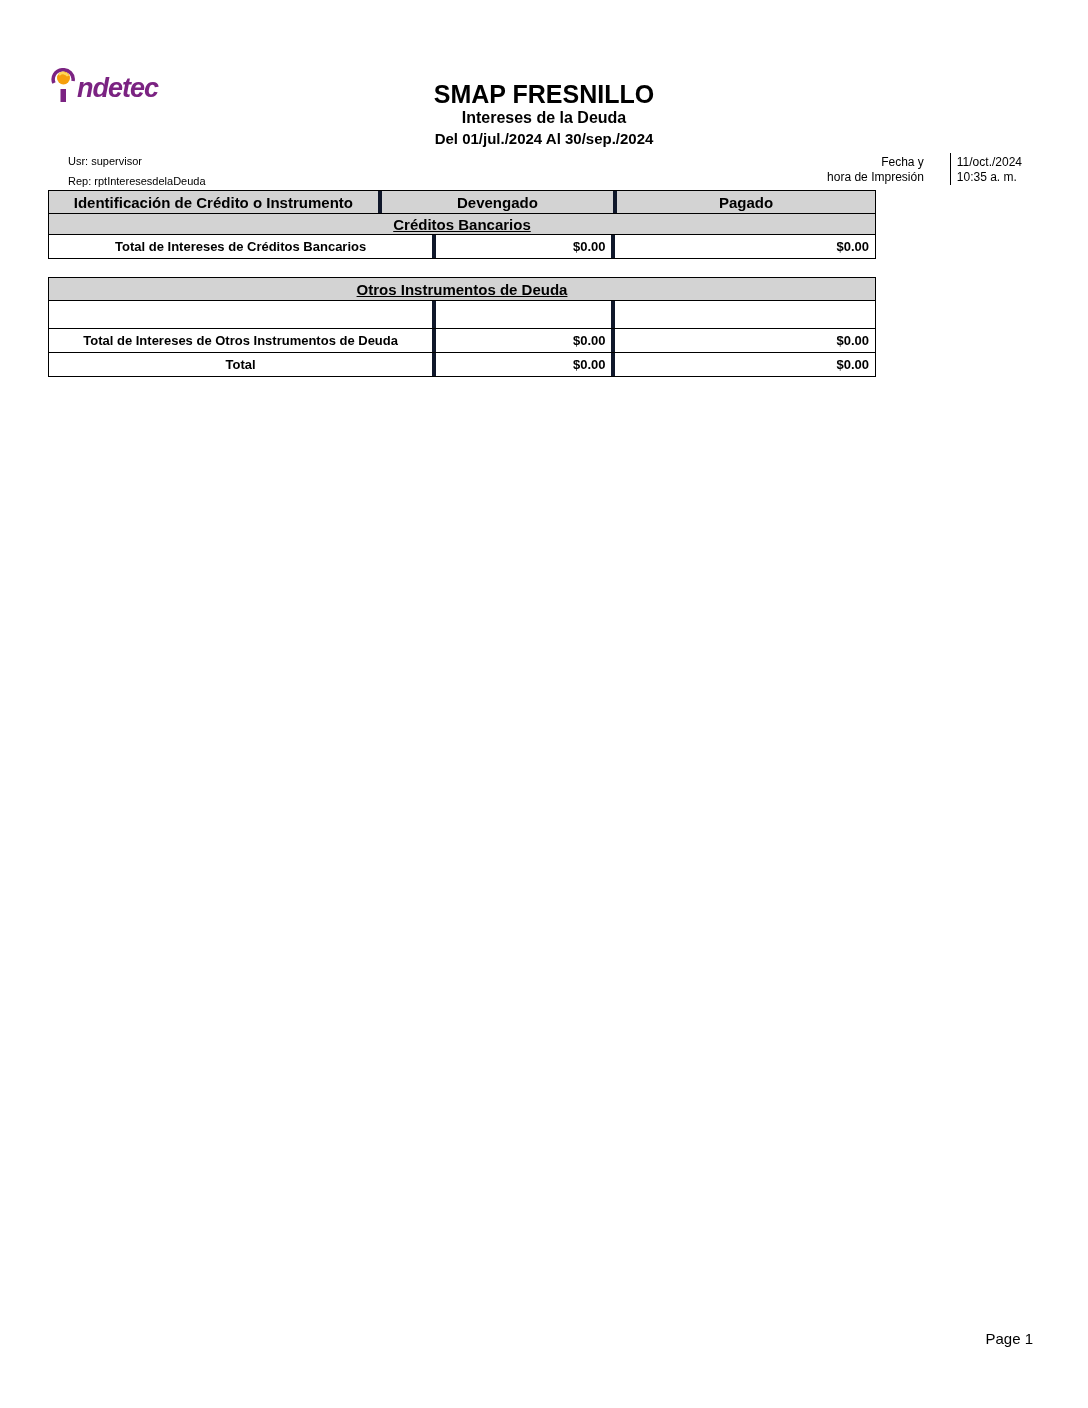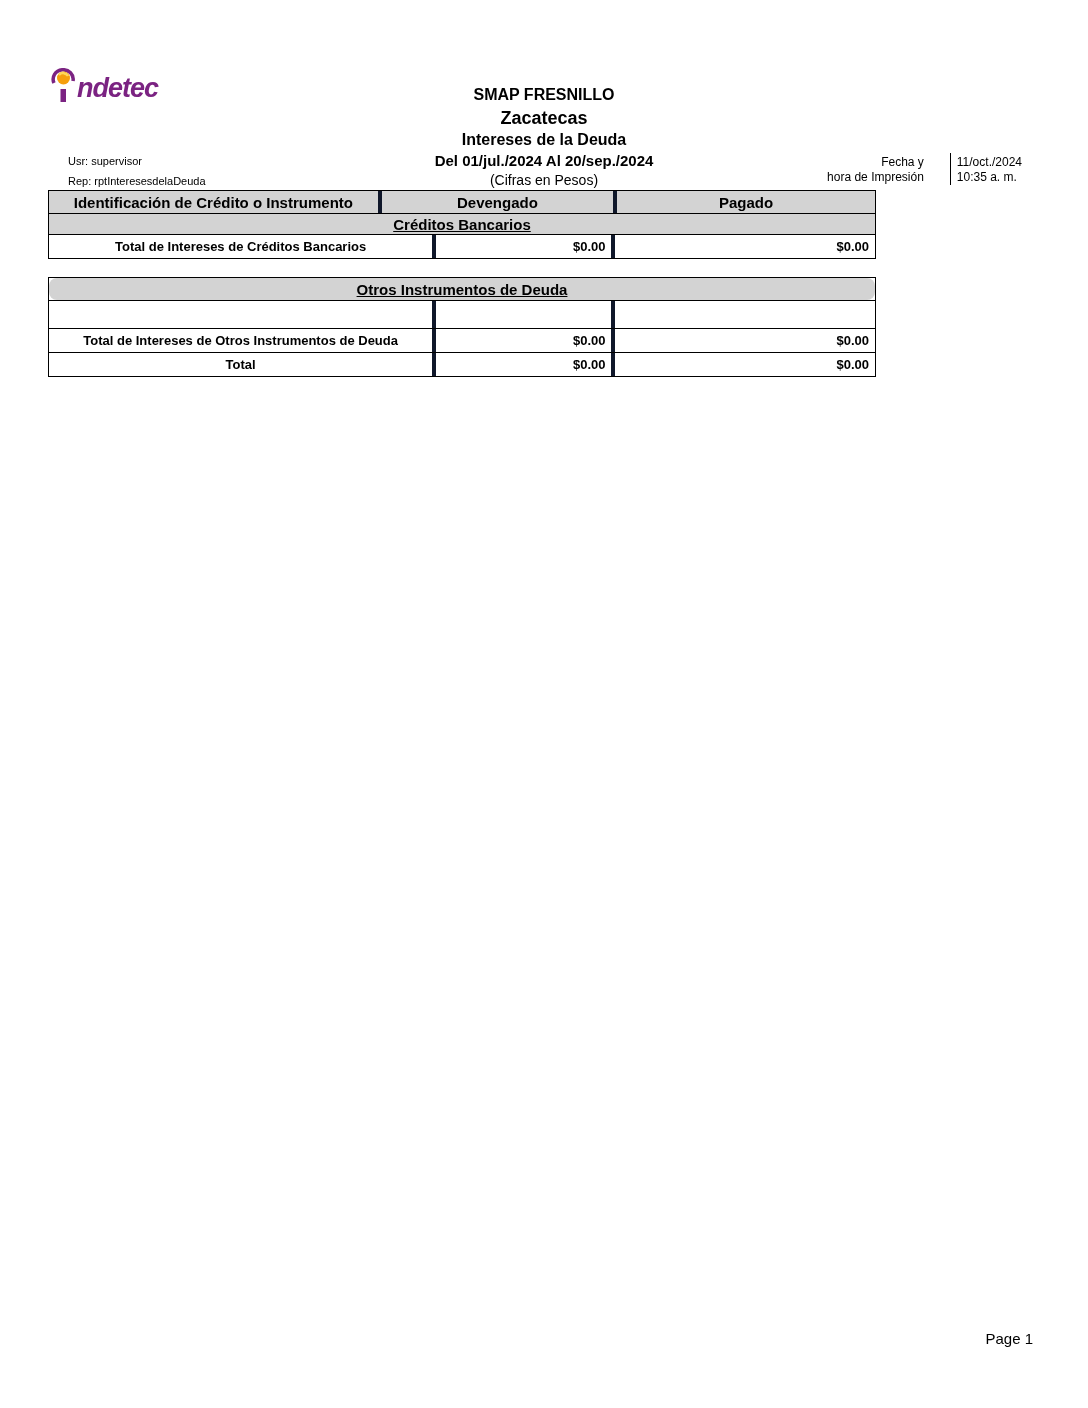--- a/index.html
+++ b/index.html
@@ -12,21 +12,21 @@
 
   
   .logo { position:absolute; left:50px; top:68px; display:flex; align-items:flex-end; gap:1px; }
   .logo-text {
     font-size:27px; font-weight:bold; font-style:italic;
     color:#7b2382; letter-spacing:-1px; line-height:27px;
   }
 
   
   .title-block { position:absolute; left:0; right:0; top:82px; text-align:center; }
-  .org      { font-size:16px; font-weight:bold; line-height:25px; }
+  .org      { font-size:25px; font-weight:bold; line-height:25px; }
   .state    { font-size:18px; font-weight:bold; line-height:22px; }
   .rpt-title{ font-size:16px; font-weight:bold; line-height:21px; }
   .period   { font-size:15px; font-weight:bold; line-height:21px; }
   .units    { font-size:14px; line-height:19px; }
 
   
   .meta-left { position:absolute; left:68px; top:151px; font-size:11px; line-height:20px; }
 
   
   .print-info { position:absolute; right:66px; top:153px; display:flex; font-size:12px; line-height:15px; }
@@ -41,21 +41,21 @@
   .row + .row { border-top:1px solid #000; }
   .cell { display:flex; align-items:center; overflow:hidden; white-space:nowrap; }
   .cell + .cell { border-left:4px solid #0f172a; }
   .gray { background:#d3d3d3; }
 
   .hdr { height:22px; }
   .hdr .cell { justify-content:center; font-size:15px; font-weight:bold; }
 
   .section { height:21px;text-decoration:underline; }
   .section .cell { width:100%; justify-content:center; font-size:15px; font-weight:bold; }
-  .section-hdr2 { height:22px;border-radius:8px; }
+  .section-hdr2 { height:22px; }
 
   .data { height:24px; }
   .data .cell { font-size:13px; font-weight:bold; }
   .empty-row { height:28px; }
   .label-cell { justify-content:center; }
   .amount-cell { justify-content:flex-end; padding-right:6px; }
 
   
   .c1h { width:39.8%; } .c2h { width:28.5%; } .c3h { width:31.7%; }
   
@@ -73,24 +73,22 @@
       <path d="M 4 15 A 10 9.5 0 1 1 23 13" stroke="#7b2382" stroke-width="3.5" fill="none"></path>
       <circle cx="13.5" cy="10" r="6.5" fill="#f59f0e"></circle>
       <path d="M 9 7 A 5.5 5.5 0 0 1 18 8" stroke="#fdd75a" stroke-width="2.5" fill="none"></path>
       <rect x="10.5" y="21" width="5.5" height="13" fill="#7b2382"></rect>
     </svg>
     <span class="logo-text">ndetec</span>
   </div>
 
   <div class="title-block">
     <div class="org">SMAP FRESNILLO</div>
-    <div class="state">Zacatecas</div>
     <div class="rpt-title">Intereses de la Deuda</div>
-    <div class="period">Del 01/jul./2024 Al 20/sep./2024</div>
-    <div class="units">(Cifras en Pesos)</div>
+    <div class="period">Del 01/jul./2024 Al 30/sep./2024</div>
   </div>
 
   <div class="meta-left">
     <div>Usr: supervisor</div>
     <div>Rep: rptInteresesdelaDeuda</div>
   </div>
 
   <div class="print-info">
     <div class="print-label">
       <div>Fecha y</div>

